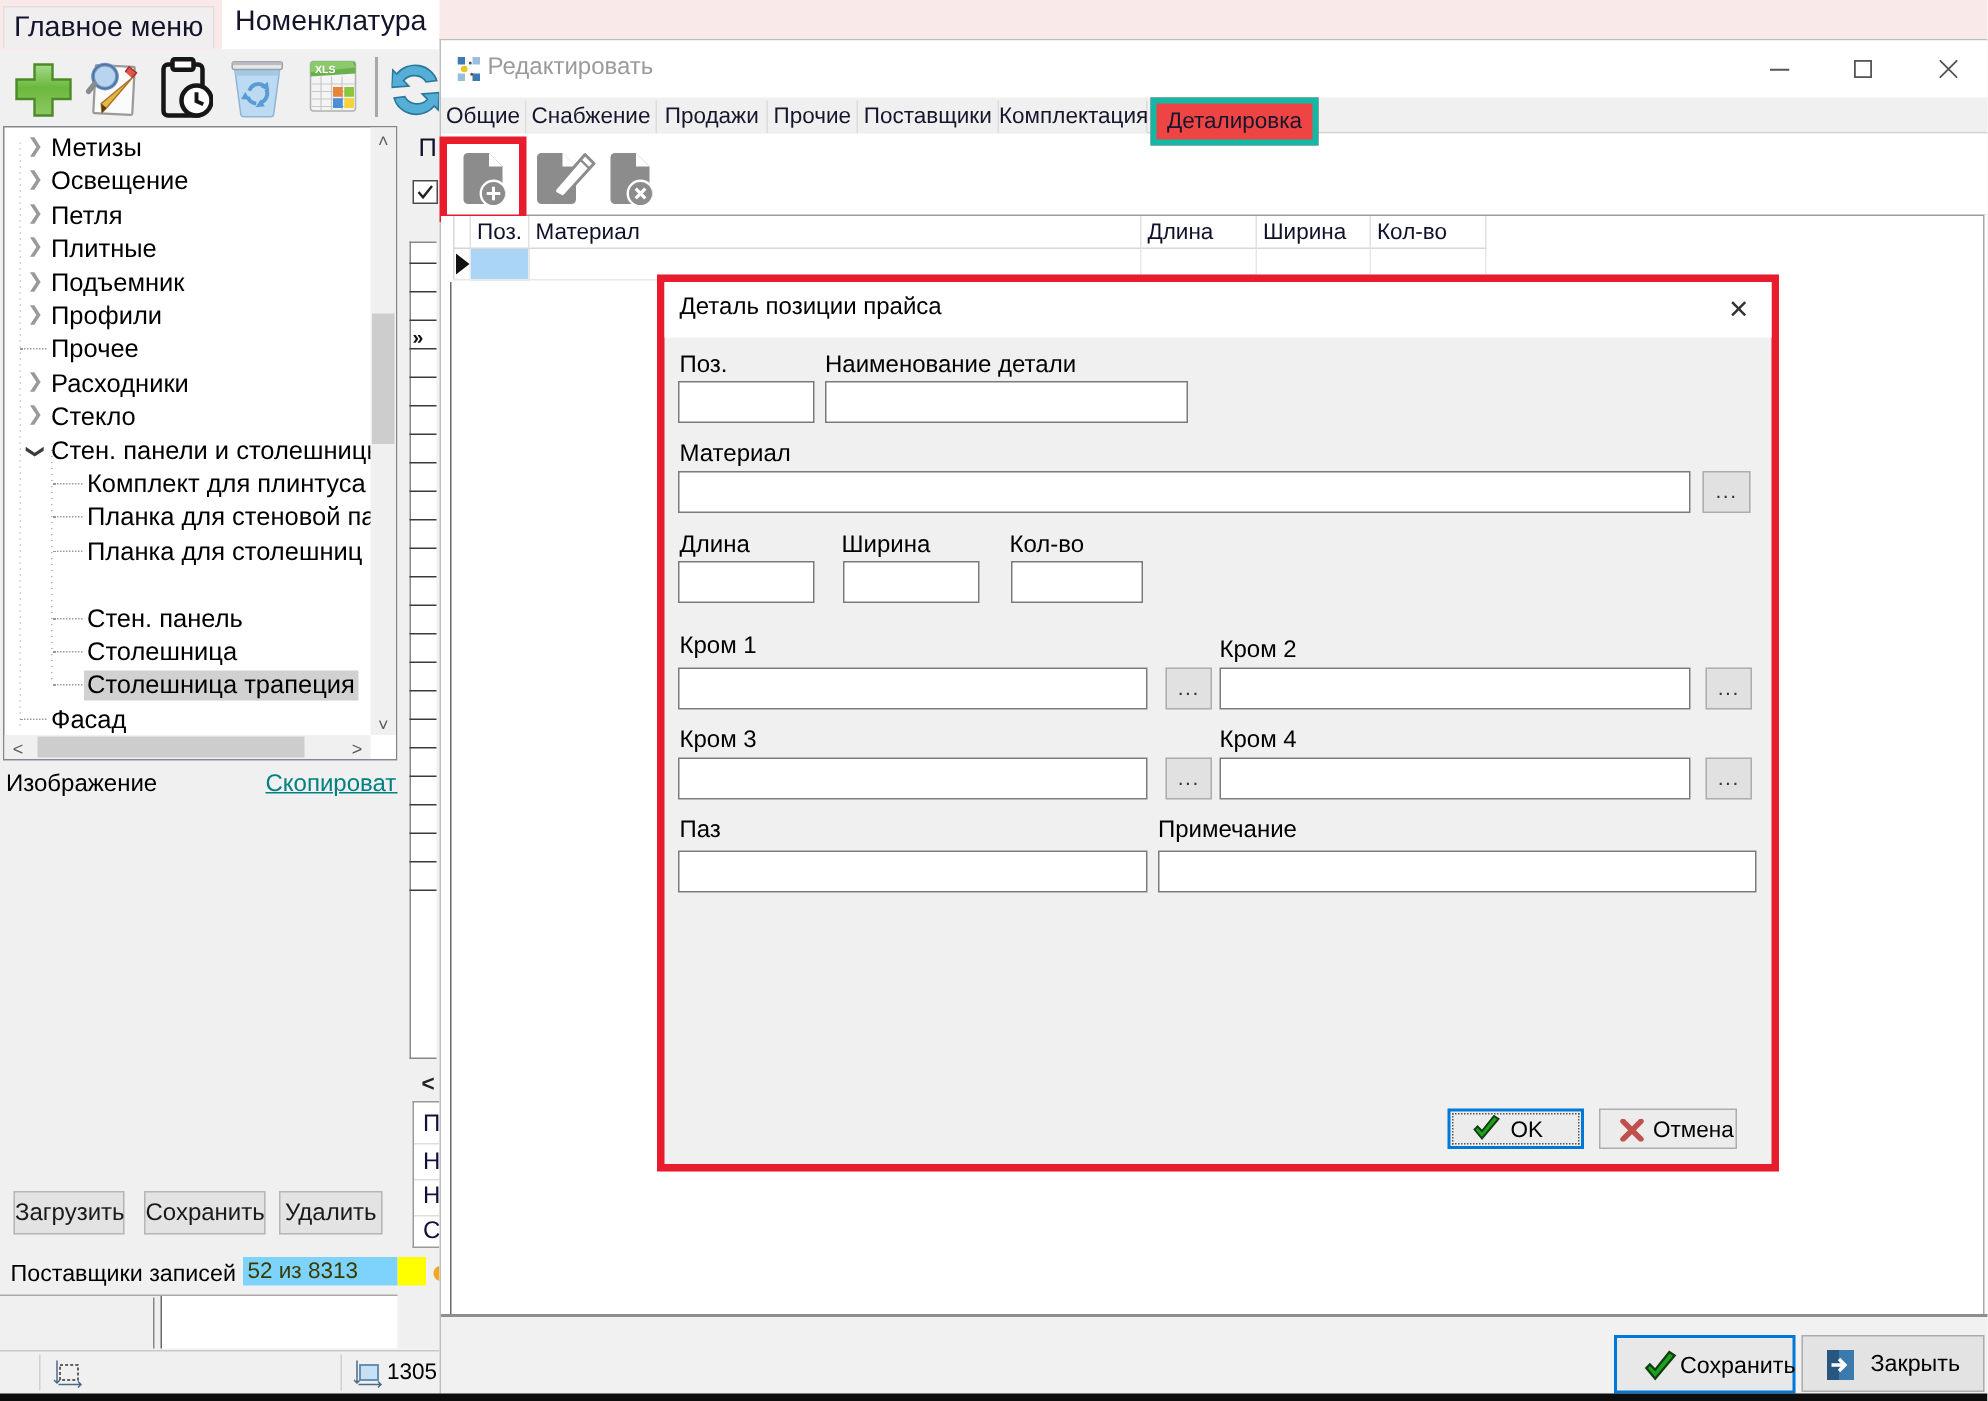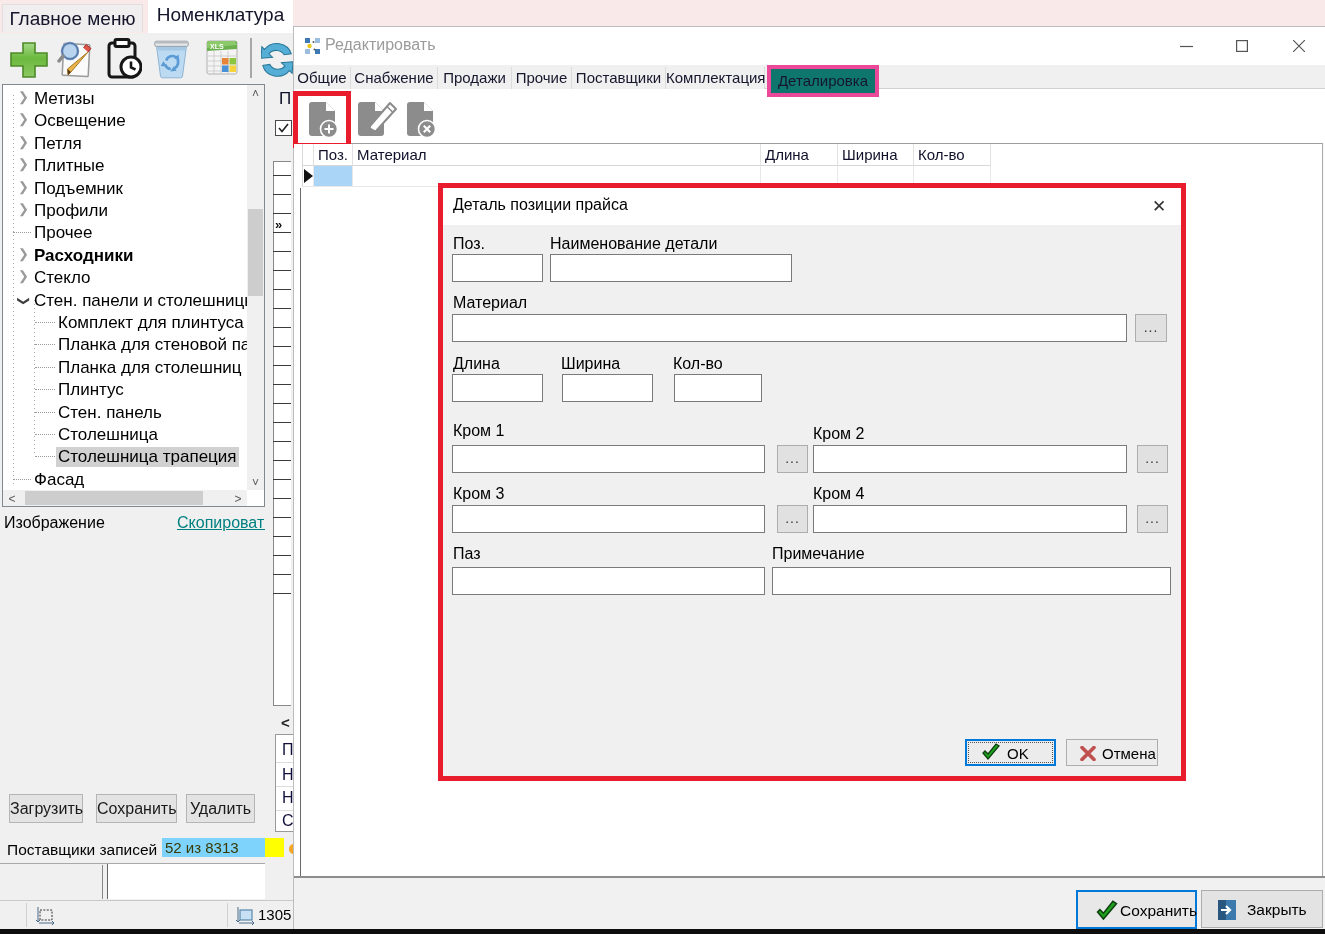--- a/index.html
+++ b/index.html
@@ -46,21 +46,21 @@
 #strip { left:265px; top:84px; width:28px; height:815px; background:#f0f0f0; overflow:hidden; }
 
 #blackbar { left:0; top:929px; width:1325px; height:5px; background:#0d0d0d; }
 
 
 #editwin { left:293px; top:26px; width:1032px; height:903px; background:#fff; border:1px solid #bdbdbd; border-right:none; border-bottom:none; }
 #ewtitle { left:0; top:0; width:1031px; height:38px; background:#fff; }
 #ewtitletext { left:31px; top:9px; font-size:16px; color:#9b9b9b; }
 #ewtabs { left:0; top:38px; width:1031px; height:24px; background:#f0f0f0; border-bottom:1px solid #d0d0d0; }
 .etab { position:absolute; top:40px; height:22px; background:#f0f0f0; border-right:1px solid #dcdcdc; font-size:15px; color:#16162c; text-align:center; line-height:22px; }
-#redtab { left:473px; top:38px; width:112px; height:32px; border:4px solid #ec4899; background:#0f766e; font-size:15px; color:#16162c; text-align:center; line-height:24px; z-index:3; }
+#redtab { left:473px; top:38px; width:112px; height:32px; border:4px solid #14b8a6; background:#ef4444; font-size:15px; color:#16162c; text-align:center; line-height:24px; z-index:3; }
 #redicon { left:-1px; top:64px; width:58px; height:57px; border:5px solid #e81c2c; background:#fff; }
 #ewtoolbar { left:0; top:62px; width:1031px; height:55px; background:#fff; border-bottom:1px solid #9d9d9d; }
 
 
 #ewtable { left:0; top:117px; width:1031px; height:44px; background:#fff; }
 .hdrcell { position:absolute; top:0; height:22px; border-right:1px solid #e2e2e2; border-bottom:1px solid #d8d8d8; font-size:15px; color:#10102a; padding:2px 0 0 4px; }
 .rowcell { position:absolute; top:22px; height:21px; border-right:1px solid #e8e8e8; border-bottom:1px solid #e8e8e8; }
 #ewfooter { left:0; top:849px; width:1032px; height:54px; background:#f1f1f1; border-top:2px solid #8e8e8e; }
 
 
@@ -177,45 +177,41 @@
   <div class="trow" style="top:115px;">
       <span class="chev">❯</span>
       <span class="lbl" style="left:31px;">Профили</span>
     </div>
   <div class="trow" style="top:137px;">
       <span class="dots" style="left:10px; width:18px;"></span>
       <span class="lbl" style="left:31px;">Прочее</span>
     </div>
   <div class="trow" style="top:160px;">
       <span class="chev">❯</span>
-      <span class="lbl" style="left:31px;font-weight:bold;">Расходники</span>
+      <span class="lbl" style="left:31px;">Расходники</span>
     </div>
   <div class="trow" style="top:182px;">
       <span class="chev">❯</span>
       <span class="lbl" style="left:31px;">Стекло</span>
     </div>
   <div class="trow" style="top:205px;">
       <span class="chev" style="color:#3c3c3c; transform:rotate(90deg); font-size:12px; top:6px; left:16px;">❯</span>
       <span class="lbl" style="left:31px;">Стен. панели и столешницы</span>
     </div>
   <div class="trow" style="top:227px;">
       <span class="dots" style="left:32px; width:20px;"></span>
       <span class="lbl" style="left:55px;">Комплект для плинтуса</span>
     </div>
   <div class="trow" style="top:249px;">
       <span class="dots" style="left:32px; width:20px;"></span>
       <span class="lbl" style="left:55px;">Планка для стеновой пан</span>
     </div>
   <div class="trow" style="top:272px;">
       <span class="dots" style="left:32px; width:20px;"></span>
       <span class="lbl" style="left:55px;">Планка для столешниц</span>
-    </div>
-  <div class="trow" style="top:294px;">
-      <span class="dots" style="left:32px; width:20px;"></span>
-      <span class="lbl" style="left:55px;">Плинтус</span>
     </div>
   <div class="trow" style="top:317px;">
       <span class="dots" style="left:32px; width:20px;"></span>
       <span class="lbl" style="left:55px;">Стен. панель</span>
     </div>
   <div class="trow" style="top:339px;">
       <span class="dots" style="left:32px; width:20px;"></span>
       <span class="lbl" style="left:55px;">Столешница</span>
     </div>
   <div class="trow" style="top:361px;">

